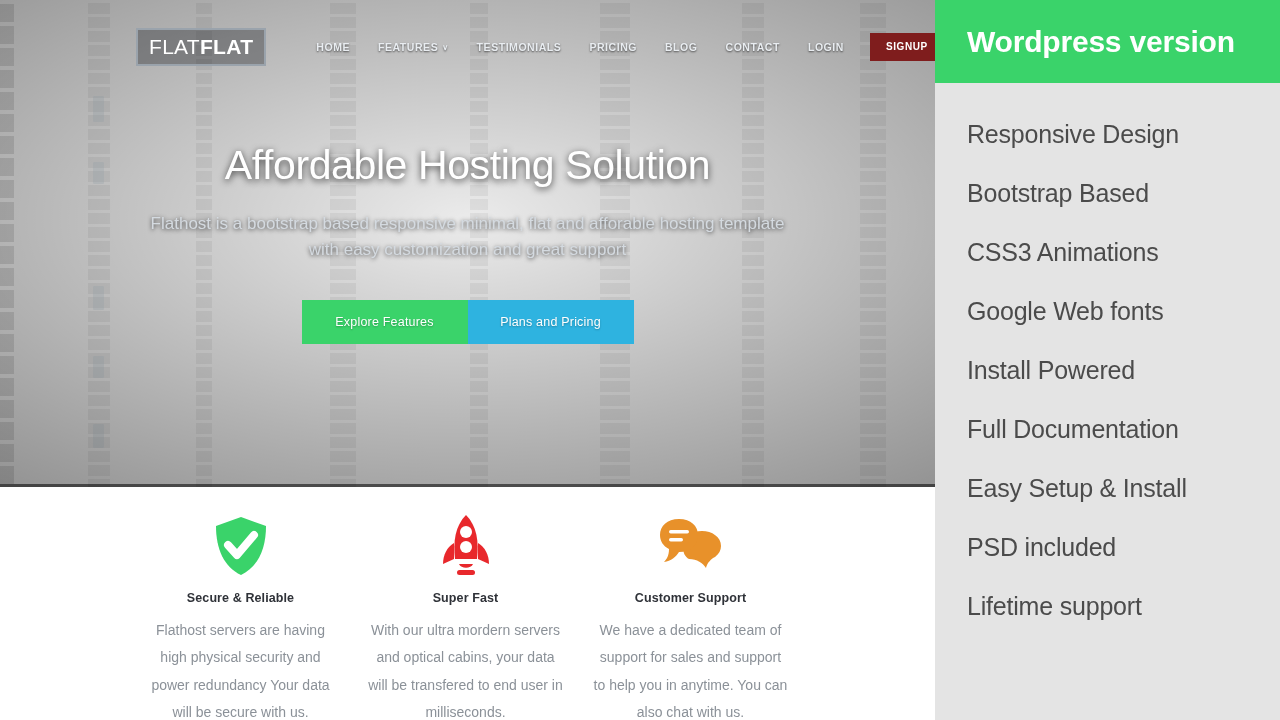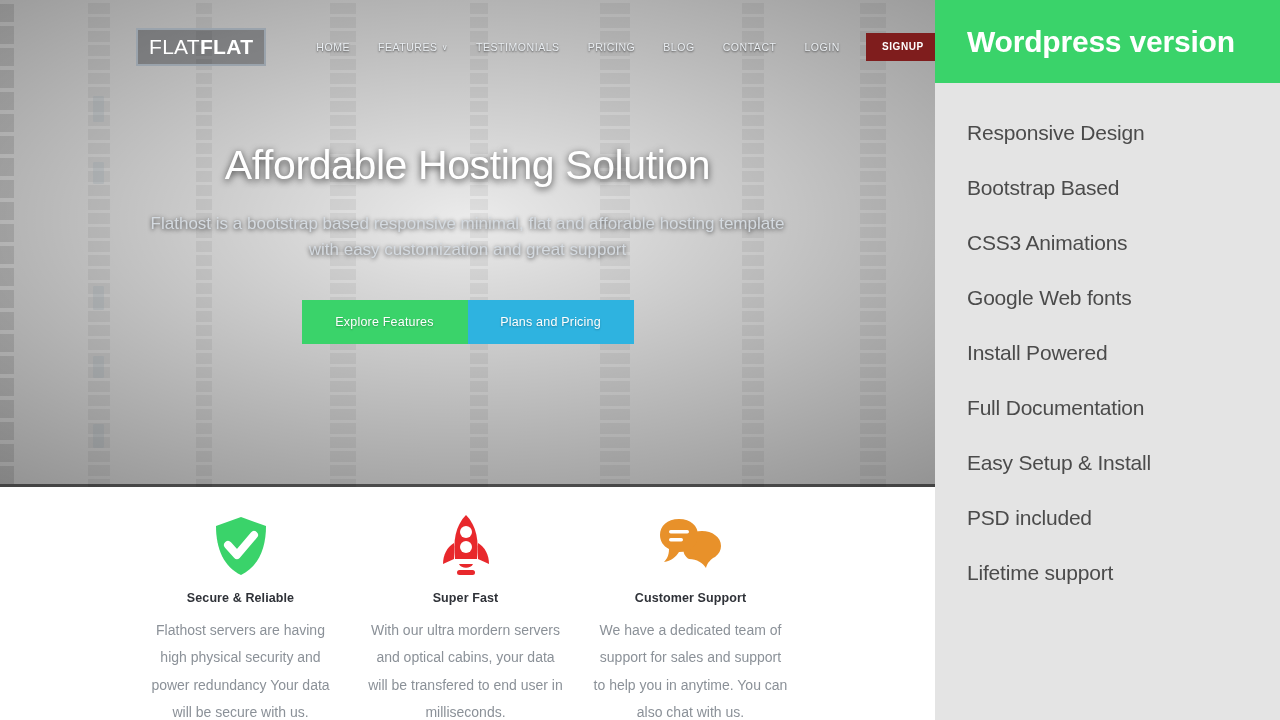--- a/index.html
+++ b/index.html
@@ -101,21 +101,21 @@
 
   #navlinks {
     display: flex;
     align-items: center;
     margin-left: 36px;
     gap: 0px;
   }
   .navlink {
     color: #e9edf1;
     font-size: 10.5px;
-    font-weight: 400;
+    font-weight: 700;
     letter-spacing: .55px;
     padding: 6px 14px;
     white-space: nowrap;
     text-shadow: 0 1px 2px rgba(0,0,0,.6);
   }
   .navlink .caret {
     display:inline-block;
     margin-left:4px;
     font-size:8px;
     transform: translateY(-1px);
@@ -231,21 +231,21 @@
     font-weight: 700;
     letter-spacing: -0.2px;
   }
   #sidebar-list {
     flex: 1;
     padding: 22px 0 0 32px;
     box-sizing: border-box;
   }
   .sidebar-item {
     color: #4b4b4b;
-    font-size: 21px;
+    font-size: 25px;
     line-height: 1;
     padding: 17px 0 17px 0;
     letter-spacing: -0.2px;
     white-space: nowrap;
   }
 </style>
 </head>
 <body>
 
 <div id="screen">

